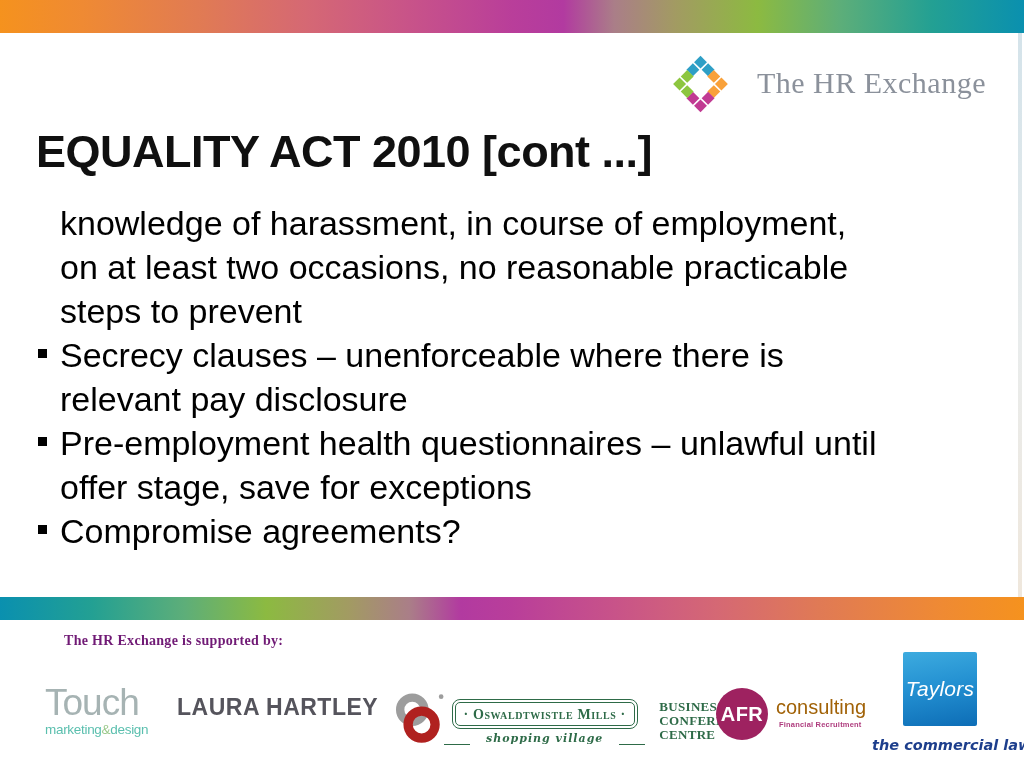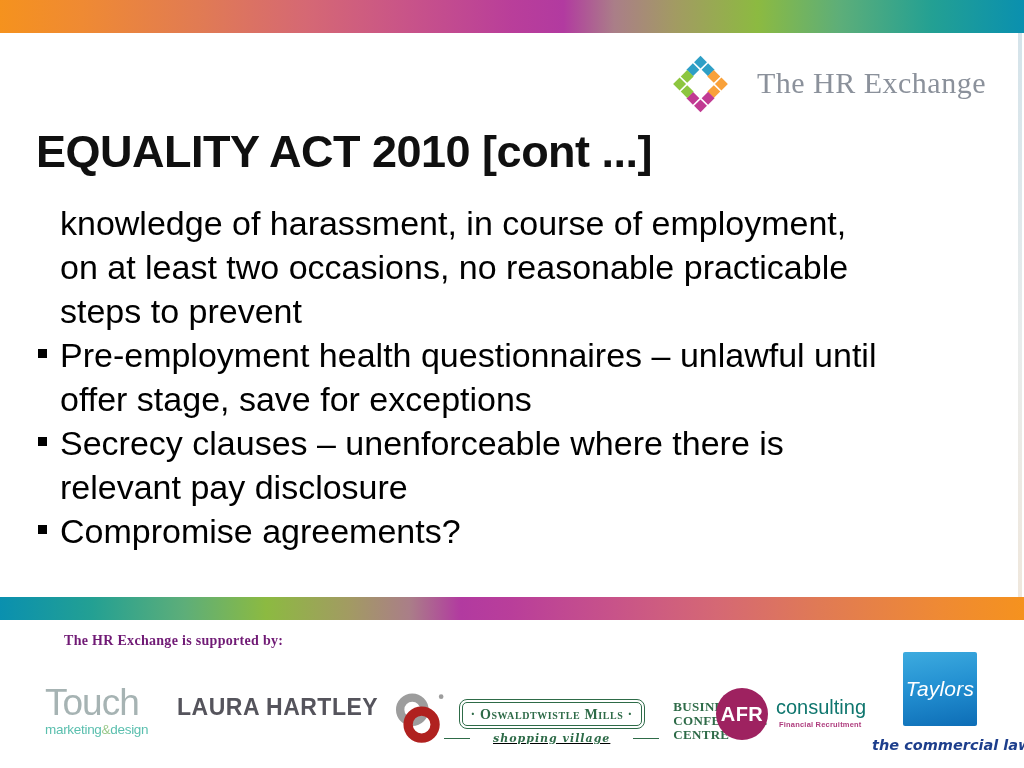--- a/index.html
+++ b/index.html
@@ -87,40 +87,40 @@
     border: 1.5px solid #2e6b48; border-radius: 8px; padding: 2px;
   }
   .oswald-box-inner {
     border: 1px solid #2e6b48; border-radius: 5px; padding: 2px 8px;
   }
   .oswald-name {
     font-family: "Liberation Serif", serif; font-variant: small-caps;
     font-size: 14px; font-weight: 600; color: #2e6b48;
     letter-spacing: 0.6px; white-space: nowrap;
   }
-  .oswald-tagline-row { display: flex; align-items: center; gap: 23px; margin-top: 3px; text-decoration: underline; }
+  .oswald-tagline-row { display: flex; align-items: flex-end; gap: 16px; margin-top: 3px; }
   .oswald-dash { width: 26px; border-top: 1.5px solid #2e6b48; }
   .oswald-tagline {
     font-family: "DejaVu Serif", serif; font-style: italic;
     font-size: 11px; font-weight: 600; color: #2e6b48; letter-spacing: 1px;
   }
   .oswald-side {
     font-family: "Liberation Serif", serif; font-weight: bold;
     font-size: 13px; line-height: 14px; color: #2e6b48;
     letter-spacing: 0.3px; white-space: pre-line; margin-top: 1px;
   }
   
   .sp-afr { position: absolute; left: 716px; top: 688px; display: flex; }
   .afr-circle {
     width: 52px; height: 52px; border-radius: 50%; background: #9e2260;
     display: flex; align-items: center; justify-content: center;
   }
   .afr-abbr { color: #ffffff; font-size: 20px; font-weight: bold; letter-spacing: 0.5px; }
   .afr-right { margin-left: 8px; margin-top: 9px; }
-  .afr-name { font-size: 20px; color: #0f766e; line-height: 20px; }
+  .afr-name { font-size: 20px; color: #a16207; line-height: 20px; }
   .afr-tagline { font-size: 7.5px; font-weight: bold; color: #ae3b7d; letter-spacing: 0.2px; margin-top: 3px; padding-left: 3px; }
   
   .sp-taylors { position: absolute; left: 872px; top: 652px; width: 136px; }
   .taylors-square {
     width: 74px; height: 74px; margin: 0 auto; border-radius: 2px;
     background: linear-gradient(170deg, #3dabdf 0%, #2491d2 45%, #0d6db6 100%);
     display: flex; align-items: center; justify-content: center;
   }
   .taylors-name { color: #ffffff; font-size: 21px; letter-spacing: 0.2px; font-style: italic; }
   .taylors-tagline {
@@ -168,27 +168,27 @@
 
   <div class="title">EQUALITY ACT 2010 [cont ...]</div>
 
   <div class="content">
     <div class="intro">knowledge of harassment, in course of employment,
 on at least two occasions, no reasonable practicable
 steps to prevent</div>
     <ul class="bullets">
       <li>
         <span class="bullet-marker"></span>
-        <span class="bullet-text">Pre-employment health questionnaires – unlawful until
-offer stage, save for exceptions</span>
+        <span class="bullet-text">Secrecy clauses – unenforceable where there is
+relevant pay disclosure</span>
       </li>
       <li>
         <span class="bullet-marker"></span>
-        <span class="bullet-text">Secrecy clauses – unenforceable where there is
-relevant pay disclosure</span>
+        <span class="bullet-text">Pre-employment health questionnaires – unlawful until
+offer stage, save for exceptions</span>
       </li>
       <li>
         <span class="bullet-marker"></span>
         <span class="bullet-text">Compromise agreements?</span>
       </li>
     </ul>
   </div>
 
   <div class="supported-by">The HR Exchange is supported by:</div>
 

